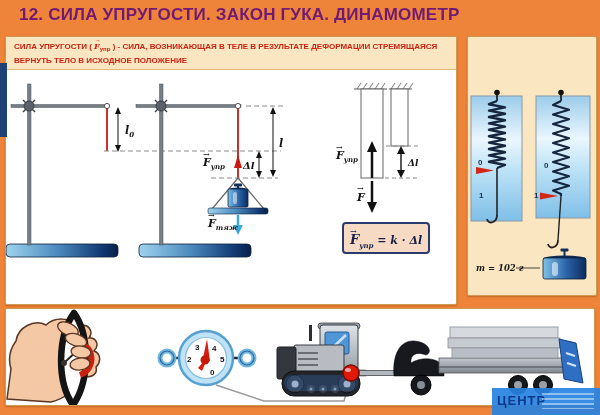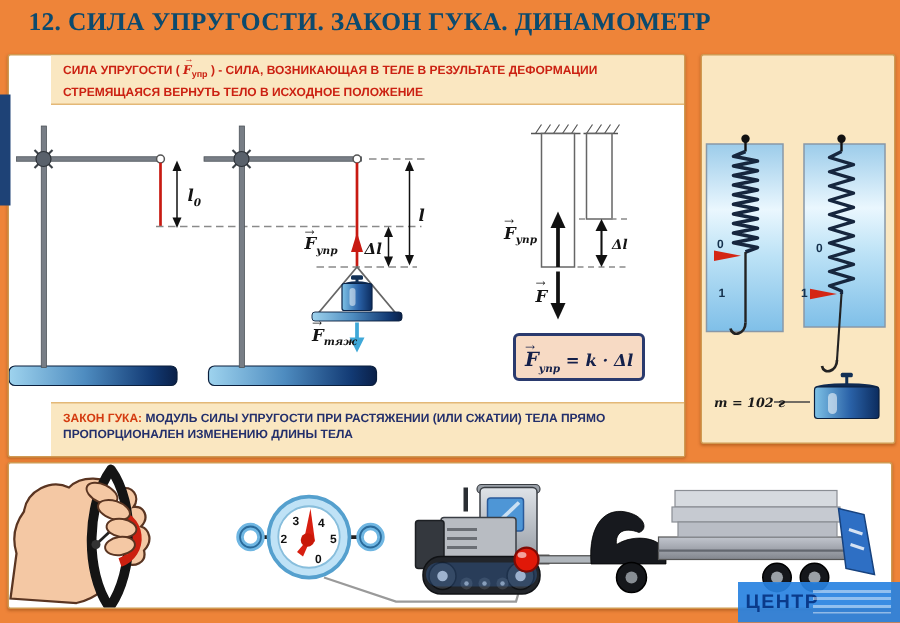--- a/index.html
+++ b/index.html
@@ -4,33 +4,33 @@
 <style>
   html,body{margin:0;padding:0;}
   body{
     width:600px;height:415px;position:relative;overflow:hidden;
     background:#ee8439;
     font-family:"Liberation Sans",sans-serif;
     -webkit-font-smoothing:antialiased;
   }
   .title{
     position:absolute;left:19px;top:5px;width:560px;
-    font-size:17px;font-weight:800;color:#0c4a6e;letter-spacing:.2px;font-family:Liberation Serif, serif;
+    font-size:17px;font-weight:800;color:#701a75;letter-spacing:.2px;
   }
   .panel{
     position:absolute;background:#fff;border:1px solid #d09a52;border-radius:2px;
     box-shadow:0 1px 2px rgba(110,50,0,.35);
   }
   #left-panel{left:5px;top:36px;width:450px;height:267px;}
   #right-panel{left:467px;top:36px;width:128px;height:258px;background:#fae7c1;}
   #bottom-panel{left:5px;top:308px;width:588px;height:96px;}
   .cream-box{
     position:absolute;left:0;right:0;background:#fae7c1;z-index:2;
     padding:4px 8px;box-sizing:border-box;
-    font-size:8px;font-weight:bold;line-height:11px;margin-left:28px;
+    font-size:8px;font-weight:bold;line-height:11px;
   }
   #def-box{top:0;height:33px;border-bottom:1px solid #e3b877;color:#cb2112;}
   #law-box{bottom:0;height:36px;border-top:1px solid #e3b877;color:#232f6b;}
   #law-box .term{color:#d43b10;}
   #dyn-def{position:absolute;left:0;right:0;top:0;padding:5px 7px;
     font-size:8px;font-weight:bold;line-height:11px;color:#cb2112;z-index:2;}
   .vec-f{font-family:"DejaVu Serif",serif;font-style:italic;}
   .vec-wrap{position:relative;display:inline-block;}
   .vec-wrap .arrow{position:absolute;left:1px;top:-6px;font-size:6px;font-style:normal;}
   .sub{font-size:6px;vertical-align:-2px;}
@@ -177,24 +177,20 @@
     </g>
     <text x="402" y="129" font-size="9" font-style="italic" font-weight="bold" fill="#141414">Δl</text>
 
     <g>
       <rect x="337" y="186" width="86" height="30" rx="3" fill="#f7dac4" stroke="#2a3a6e" stroke-width="2"></rect>
       <text x="344" y="197" font-size="8" fill="#14204a">→</text>
       <text x="344" y="207" font-size="13" font-style="italic" font-weight="bold" fill="#14204a"><tspan>F</tspan><tspan dy="4" font-size="7">упр</tspan><tspan dy="-4" font-size="11"> = k · Δl</tspan></text>
     </g>
   </svg>
 
-  <div id="law-box" class="cream-box">
-    <span class="term">ЗАКОН ГУКА:</span>
-    <span>МОДУЛЬ СИЛЫ УПРУГОСТИ ПРИ РАСТЯЖЕНИИ (ИЛИ СЖАТИИ) ТЕЛА ПРЯМО ПРОПОРЦИОНАЛЕН ИЗМЕНЕНИЮ ДЛИНЫ ТЕЛА</span>
-  </div>
 </div>
 
 <div id="right-panel" class="panel">
 
   <svg width="128" height="258" viewBox="0 0 128 258">
     <defs>
       <linearGradient id="panelGrad" x1="0" y1="0" x2="0" y2="1">
         <stop offset="0" stop-color="#9ccce a" stop-opacity="1"></stop>
         <stop offset="0" stop-color="#9cccea"></stop>
           <stop offset="0.35" stop-color="#eaf7fe"></stop>

